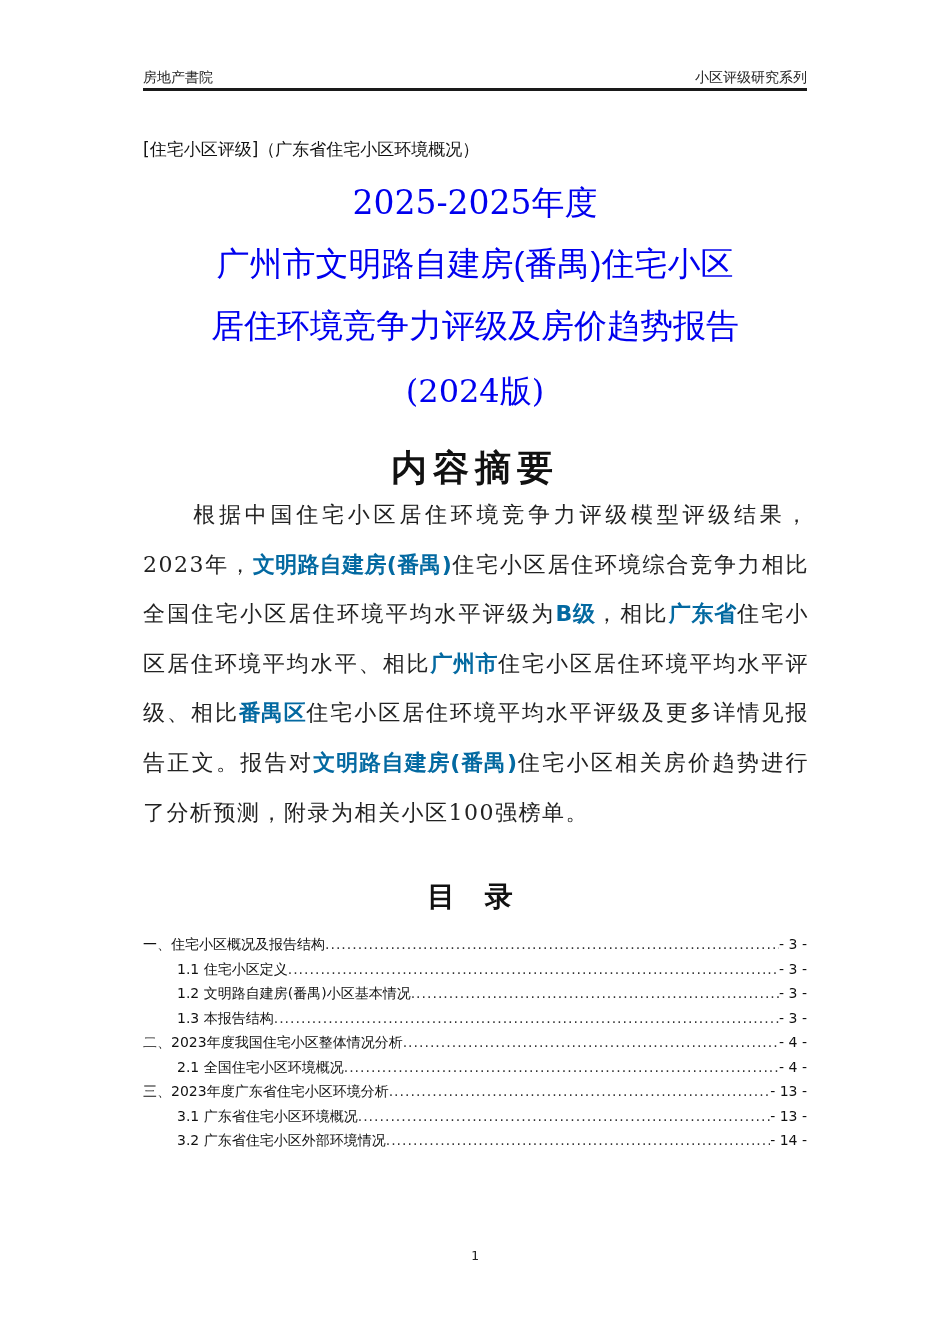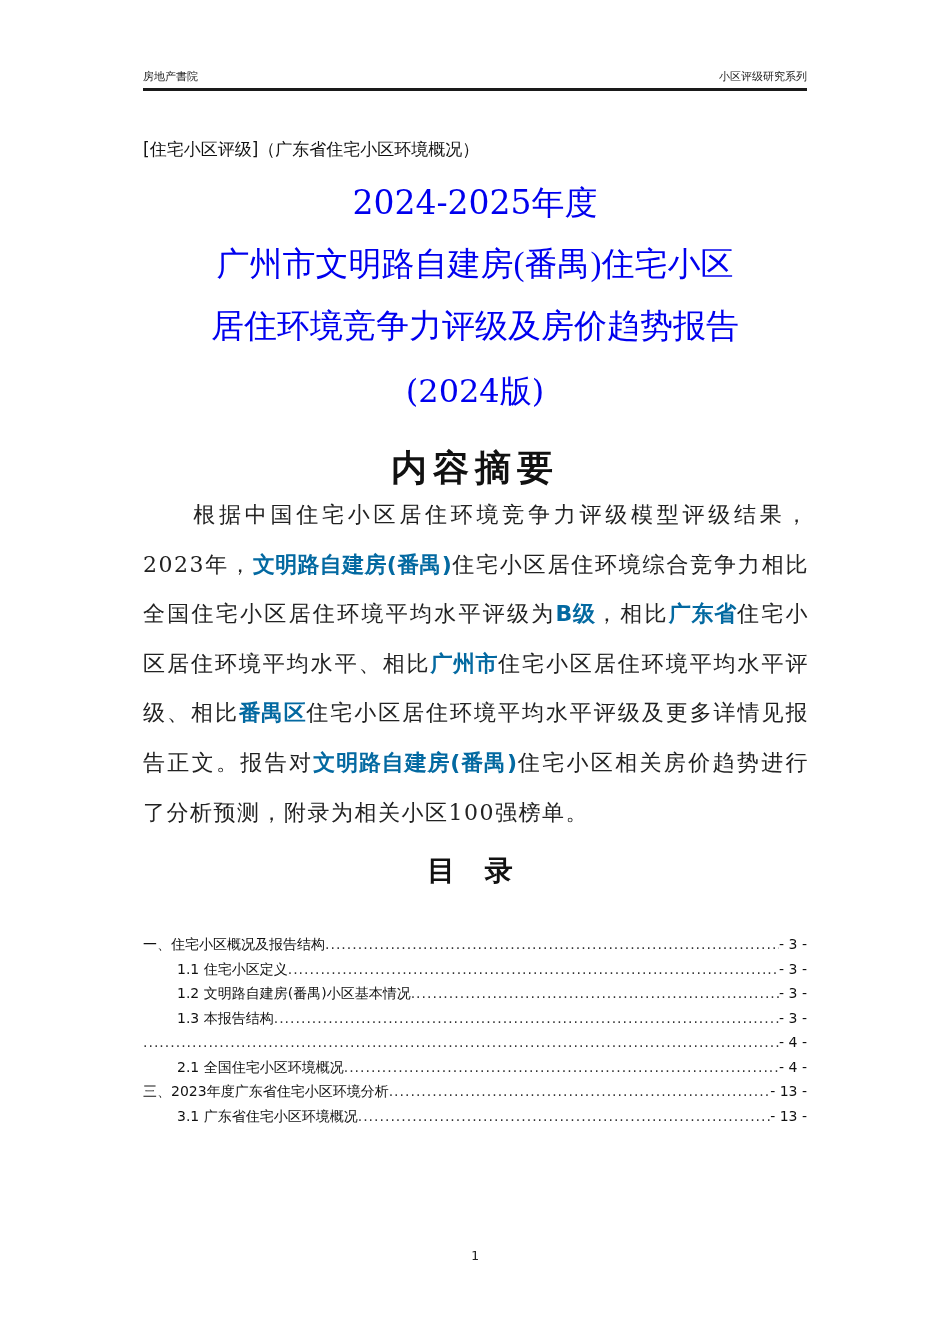--- a/index.html
+++ b/index.html
@@ -1,52 +1,52 @@
 <!DOCTYPE html>
 <html><head>
   <meta charset="utf-8">
   <style>
     html, body { margin: 0; padding: 0; background: #ffffff; }
     body { width: 950px; height: 1344px; position: relative; overflow: hidden; color: #111; font-family: "DejaVu Serif", "Liberation Serif", serif; }
-    .header { position: absolute; left: 143px; top: 66px; width: 664px; height: 22px; font-family: "DejaVu Sans", "Liberation Sans", sans-serif; font-size: 11px; color: #222; }
+    .header { position: absolute; left: 143px; top: 66px; width: 664px; height: 22px; font-family: "DejaVu Sans", "Liberation Sans", sans-serif; font-size: 14px; color: #222; }
     .header .left { position: absolute; left: 0; top: 3px; }
     .header .right { position: absolute; right: 0; top: 3px; }
     .header-rule { position: absolute; left: 143px; top: 88px; width: 664px; height: 3px; background: #1a1a1a; }
     .tag-line { position: absolute; left: 143px; top: 138px; font-size: 17px; color: #111; font-family: "DejaVu Sans", "Liberation Sans", sans-serif; }
     .title { position: absolute; left: 0; width: 950px; text-align: center; color: #0000ee; font-family: "DejaVu Serif", "Liberation Serif", serif; }
     .t1 { top: 181px; font-size: 33px; }
-    .t2 { top: 242px; font-size: 33px; font-family: Liberation Serif, serif; }
+    .t2 { top: 242px; font-size: 33px; font-family: Liberation Sans, sans-serif; }
     .t3 { top: 304px; font-size: 33px; font-family: "DejaVu Sans", "Liberation Sans", sans-serif; }
     .t4 { top: 370px; font-size: 32px; }
     .abstract-title { position: absolute; left: 0; width: 950px; text-align: center; top: 444px; font-size: 36px; font-weight: bold; letter-spacing: 6px; font-family: "DejaVu Sans", "Liberation Sans", sans-serif; color: #111; }
     .abstract { position: absolute; left: 143px; top: 490px; width: 666px; font-size: 22px; line-height: 49.6px; color: #222; text-align: justify; letter-spacing: 1.5px; }
     .abstract .indent { display: inline-block; width: 48px; }
     .abstract b { font-weight: bold; color: #0369a1; font-family: "DejaVu Sans", "Liberation Sans", sans-serif; letter-spacing: 0; }
-    .toc-title { position: absolute; left: 0; width: 950px; text-align: center; top: 852px; font-size: 28px; font-weight: bold; letter-spacing: 10px; font-family: "DejaVu Sans", "Liberation Sans", sans-serif; color: #111; }
+    .toc-title { position: absolute; left: 0; width: 950px; text-align: center; top: 878px; font-size: 28px; font-weight: bold; letter-spacing: 10px; font-family: "DejaVu Sans", "Liberation Sans", sans-serif; color: #111; }
     .toc { position: absolute; left: 143px; top: 932px; width: 664px; font-size: 14px; font-family: "DejaVu Sans", "Liberation Sans", sans-serif; color: #111; }
     .toc-row { display: flex; align-items: flex-end; height: 24.5px; line-height: 24.5px; white-space: nowrap; overflow: hidden; justify-content: flex-end; }
     .toc-row.lvl2 { padding-left: 34px; }
     .toc-row .lbl { flex: 0 0 auto; }
     .toc-row .dots { flex: 1 1 auto; overflow: hidden; white-space: nowrap; color: #333; letter-spacing: 1px; }
     .toc-row .dots::before { content: "................................................................................................................................................................"; }
     .toc-row .pg { flex: 0 0 auto; }
     .page-num { position: absolute; left: 0; width: 950px; text-align: center; top: 1248px; font-size: 13px; font-family: "DejaVu Sans Mono", "Liberation Mono", monospace; color: #222; }
   </style>
 </head>
 <body>
 
 <div class="header">
   <span class="left">房地产書院</span>
   <span class="right">小区评级研究系列</span>
 </div>
 <div class="header-rule"></div>
 
 <div class="tag-line">[住宅小区评级]（广东省住宅小区环境概况）</div>
 
-<div class="title t1">2024-2025年度</div>
+<div class="title t1">2025-2025年度</div>
 <div class="title t2">广州市文明路自建房(番禺)住宅小区</div>
 <div class="title t3">居住环境竞争力评级及房价趋势报告</div>
 <div class="title t4">(2024版)</div>
 
 <div class="abstract-title">内容摘要</div>
 <div class="abstract"><span class="indent"></span><span>根据中国住宅小区居住环境竞争力评级模型评级结果，2023年，</span><b>文明路自建房(番禺)</b><span>住宅小区居住环境综合竞争力相比全国住宅小区居住环境平均水平评级为</span><b>B级</b><span>，相比</span><b>广东省</b><span>住宅小区居住环境平均水平、相比</span><b>广州市</b><span>住宅小区居住环境平均水平评级、相比</span><b>番禺区</b><span>住宅小区居住环境平均水平评级及更多详情见报告正文。报告对</span><b>文明路自建房(番禺)</b><span>住宅小区相关房价趋势进行了分析预测，附录为相关小区100强榜单。</span></div>
 
 <div class="toc-title">目 录</div>
 <div class="toc">
   <div class="toc-row lvl1">
@@ -63,33 +63,39 @@
       <span class="lbl">1.2 文明路自建房(番禺)小区基本情况</span>
       <span class="dots"></span>
       <span class="pg">- 3 -</span>
     </div>
   <div class="toc-row lvl2">
       <span class="lbl">1.3 本报告结构</span>
       <span class="dots"></span>
       <span class="pg">- 3 -</span>
     </div>
   <div class="toc-row lvl1">
+      <span class="lbl">二、2023年度我国住宅小区整体情况分析</span>
       <span class="dots"></span>
       <span class="pg">- 4 -</span>
     </div>
   <div class="toc-row lvl2">
       <span class="lbl">2.1 全国住宅小区环境概况</span>
       <span class="dots"></span>
       <span class="pg">- 4 -</span>
     </div>
   <div class="toc-row lvl1">
       <span class="lbl">三、2023年度广东省住宅小区环境分析</span>
       <span class="dots"></span>
       <span class="pg">- 13 -</span>
     </div>
   <div class="toc-row lvl2">
       <span class="lbl">3.1 广东省住宅小区环境概况</span>
       <span class="dots"></span>
       <span class="pg">- 13 -</span>
     </div>
+  <div class="toc-row lvl2">
+      <span class="lbl">3.2 广东省住宅小区外部环境情况</span>
+      <span class="dots"></span>
+      <span class="pg">- 14 -</span>
+    </div>
 </div>
 
 <div class="page-num">1</div>
 
 </body></html>

